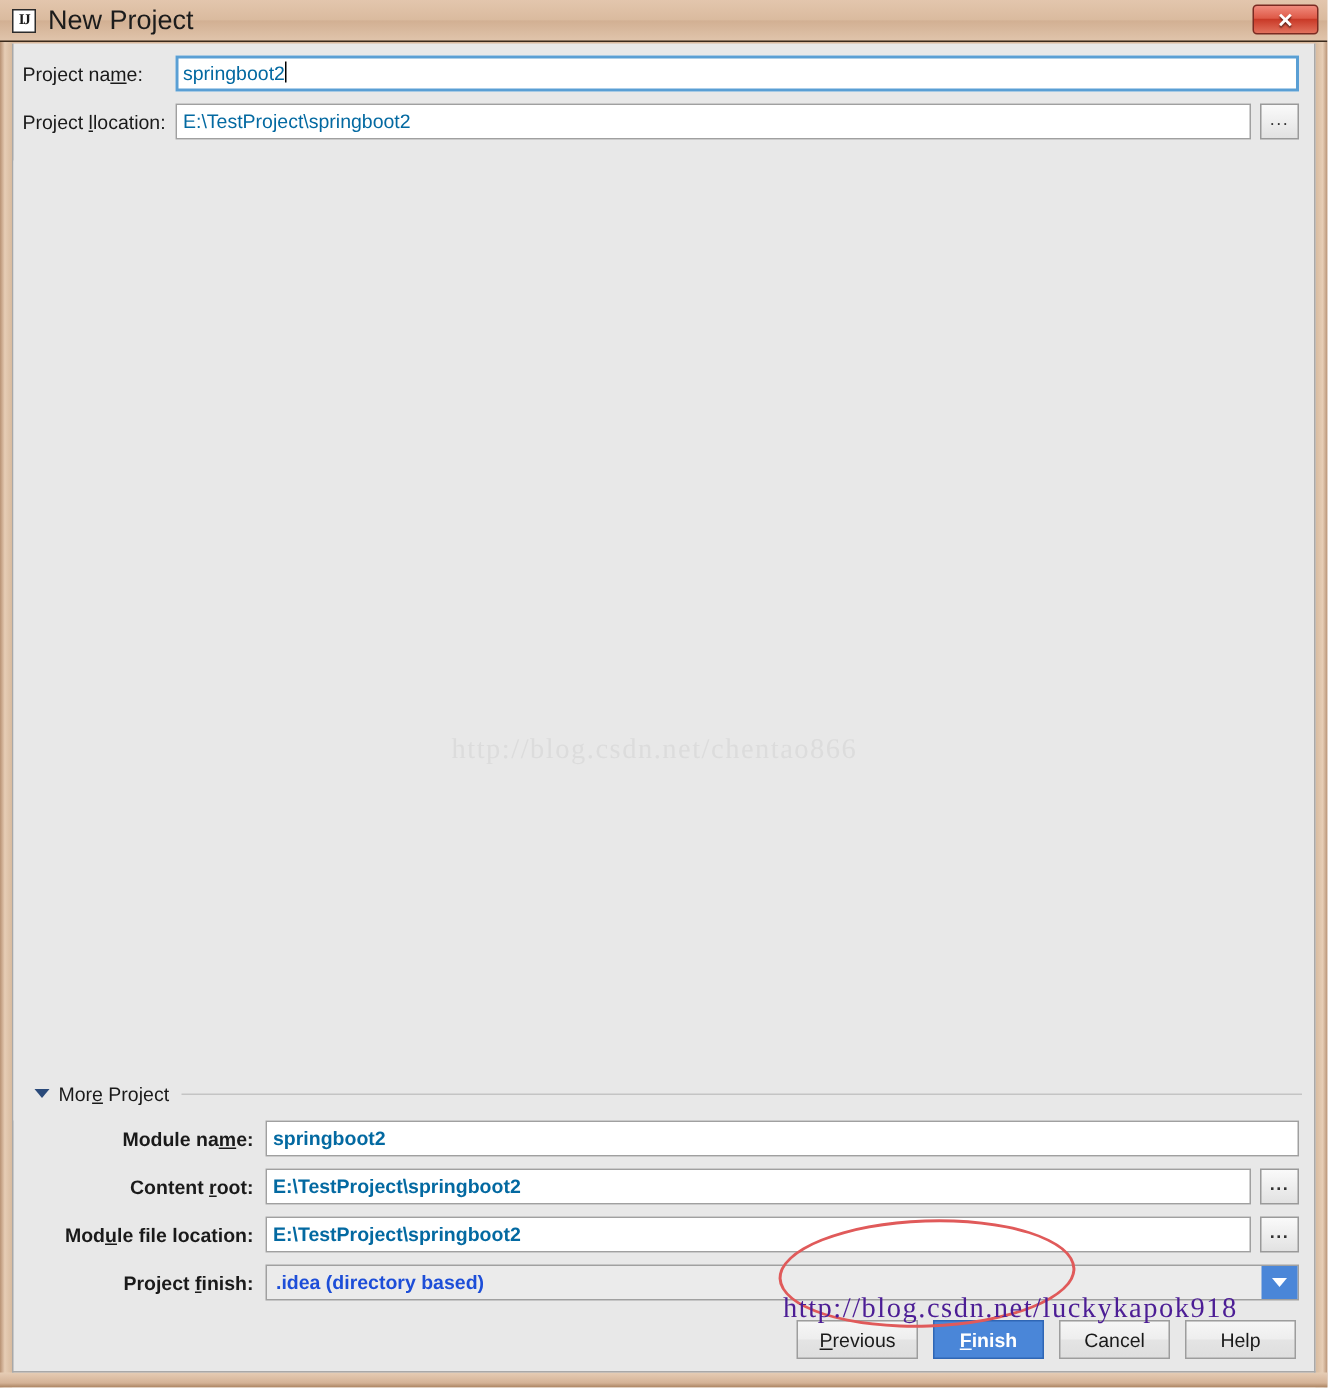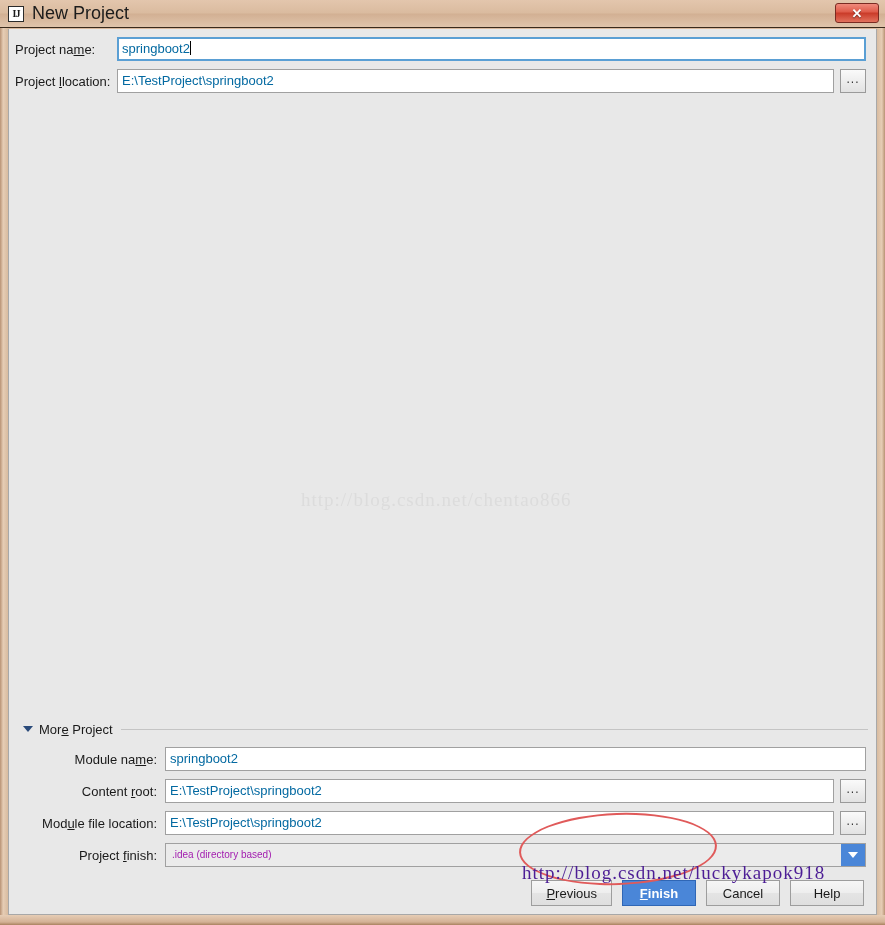--- a/index.html
+++ b/index.html
@@ -195,35 +195,36 @@
     white-space: nowrap;
   }
   .ms-line {
     flex: 1;
     height: 1px;
     background: #c4c4c4;
     margin-left: 8px;
     margin-right: 8px;
   }
   .ms-rows {
-    padding: 8px 10px 0 6px;
+    padding: 8px 10px 0 18px;
+    font-weight: bold;
   }
   .lbl-ms { width: 150px; padding-right: 8px; }
 
   .combo {
     flex: 1;
     height: 24px;
     display: flex;
     border: 1px solid #a0a0a0;
     background: #ebebeb;
   }
   .combo-text {
     flex: 1;
-    font-size: 10px;
-    color: #a21caf;
+    font-size: 13px;
+    color: #1d4ed8;
     padding: 0 6px;
     line-height: 22px;
   }
   .combo-arrow {
     width: 24px;
     background: #4a86d8;
     display: flex; align-items: center; justify-content: center;
     cursor: pointer;
   }
   .combo-arrow i {

